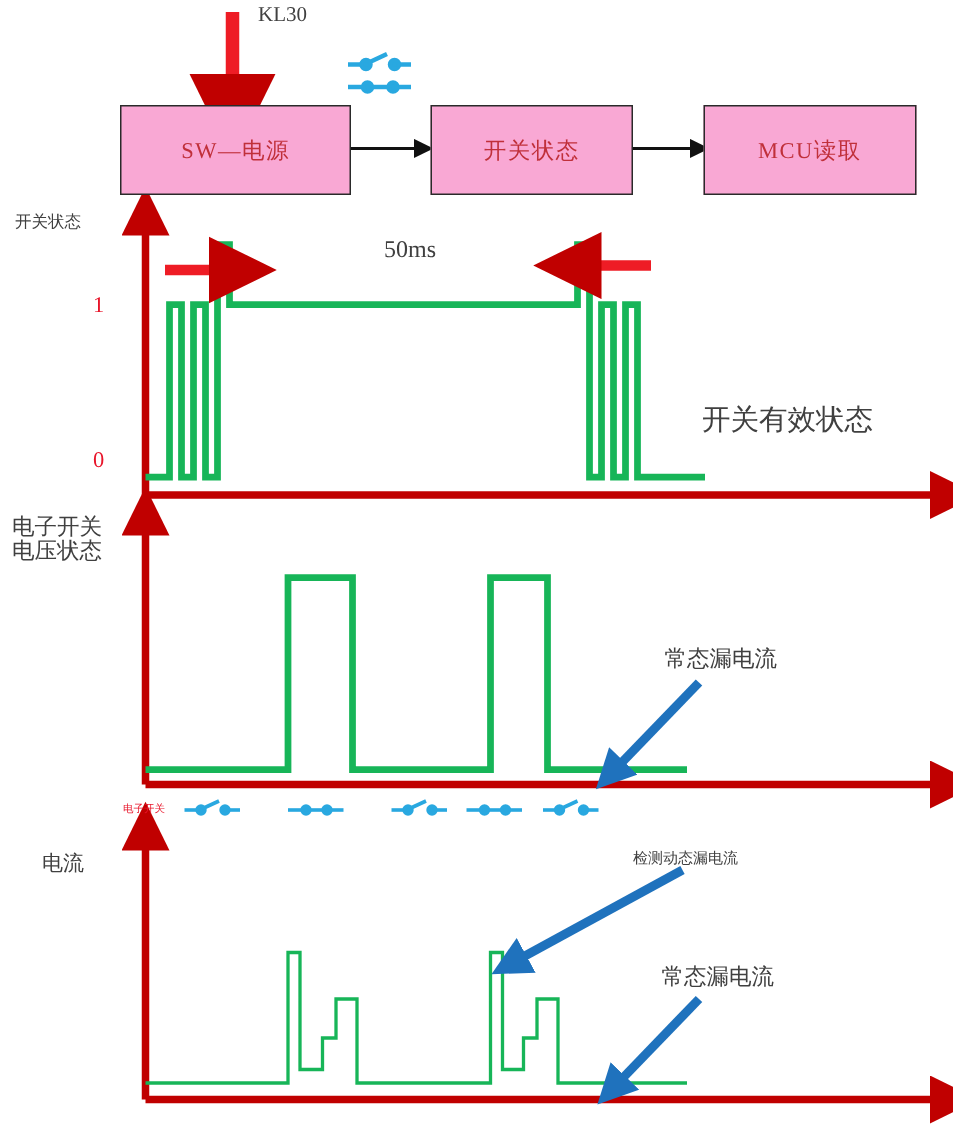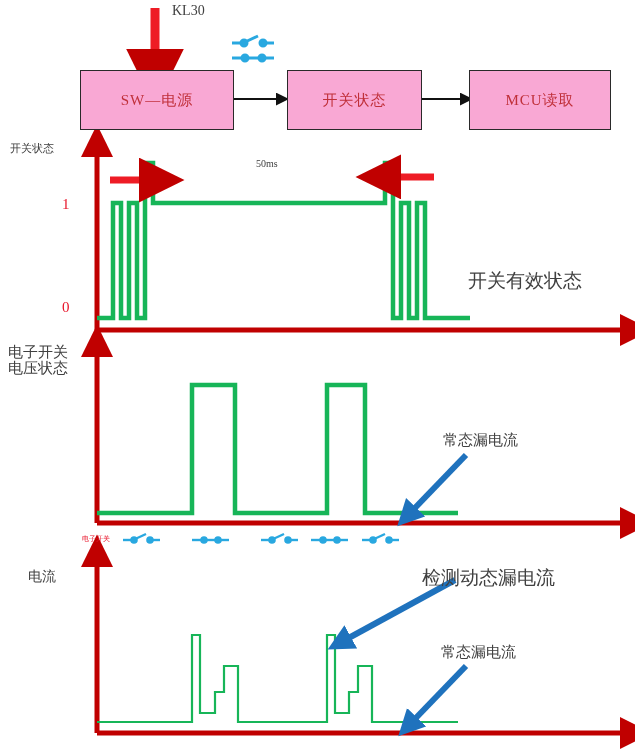--- a/index.html
+++ b/index.html
@@ -134,25 +134,25 @@
   <div class="blockbox" style="left:287px;top:70px;width:133px;height:58px;">
     <span>开关状态</span>
   </div>
   <div class="blockbox" style="left:469px;top:70px;width:140px;height:58px;justify-content:center;">
     <span>MCU读取</span>
   </div>
 
   <div class="lbl" style="left:10px;top:143px;font-size:11px;">开关状态</div>
   <div class="tick" style="left:62px;top:196px;">1</div>
   <div class="tick" style="left:62px;top:299px;">0</div>
-  <div class="lbl" style="left:256px;top:159px;font-size:10px;">50ms</div>
+  <div class="lbl" style="left:256px;top:159px;font-size:16px;">50ms</div>
   <div class="lbl" style="left:468px;top:271px;font-size:19px;">开关有效状态</div>
 
   <div class="lbl" style="left:8px;top:345px;font-size:15px;">电子开关
 电压状态</div>
   <div class="lbl" style="left:443px;top:433px;font-size:15px;">常态漏电流</div>
   <div class="tiny" style="left:82px;top:534px;">电子开关</div>
 
   <div class="lbl" style="left:28px;top:570px;font-size:14px;">电流</div>
-  <div class="lbl" style="left:422px;top:568px;font-size:19px;">检测动态漏电流</div>
+  <div class="lbl" style="left:422px;top:568px;font-size:10px;">检测动态漏电流</div>
   <div class="lbl" style="left:441px;top:645px;font-size:15px;">常态漏电流</div>
 
 </div>
 
 </body></html>

